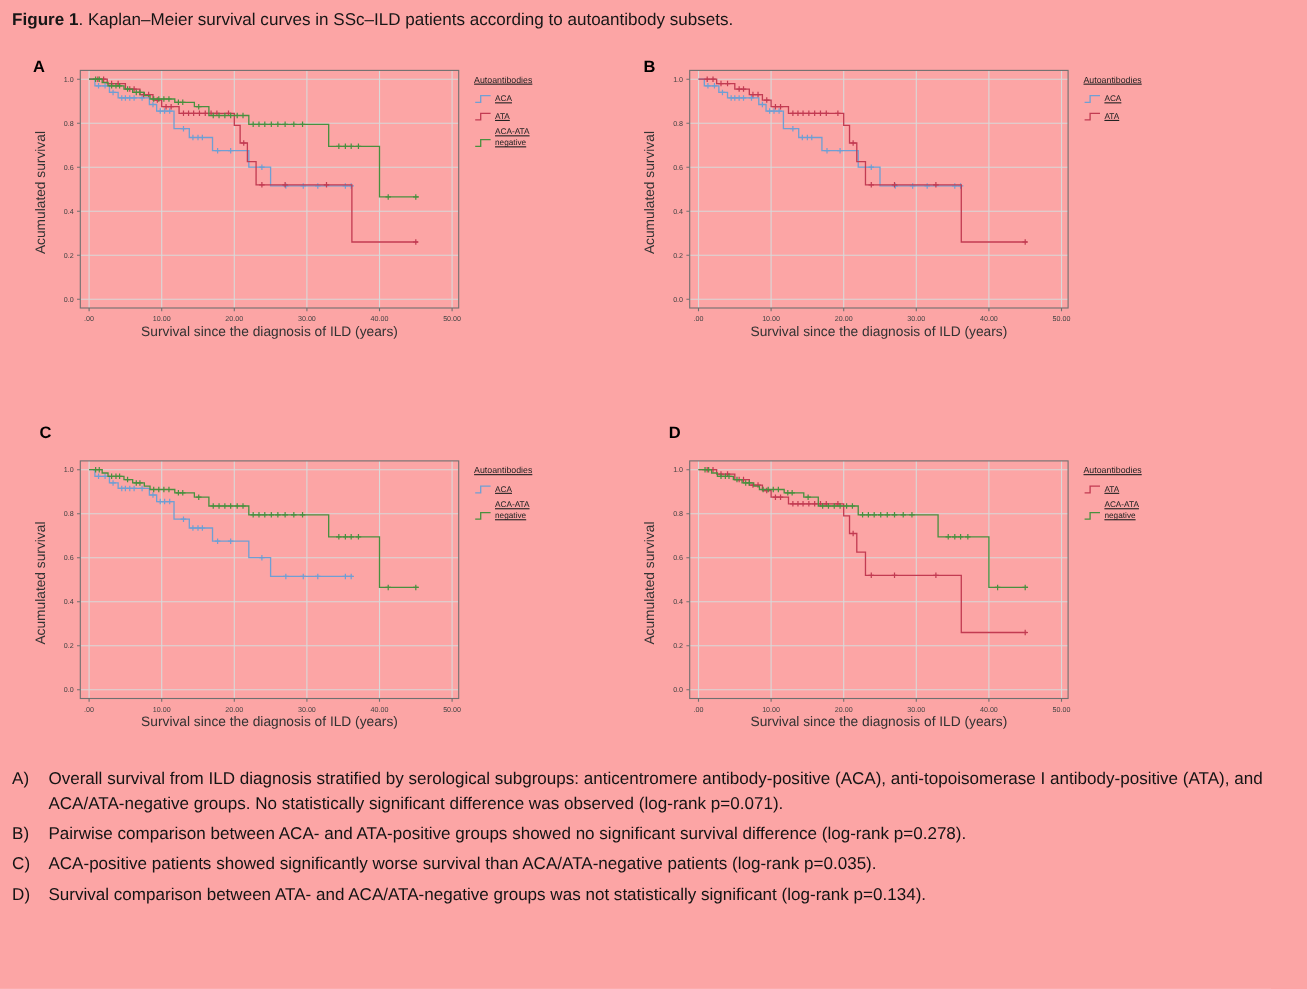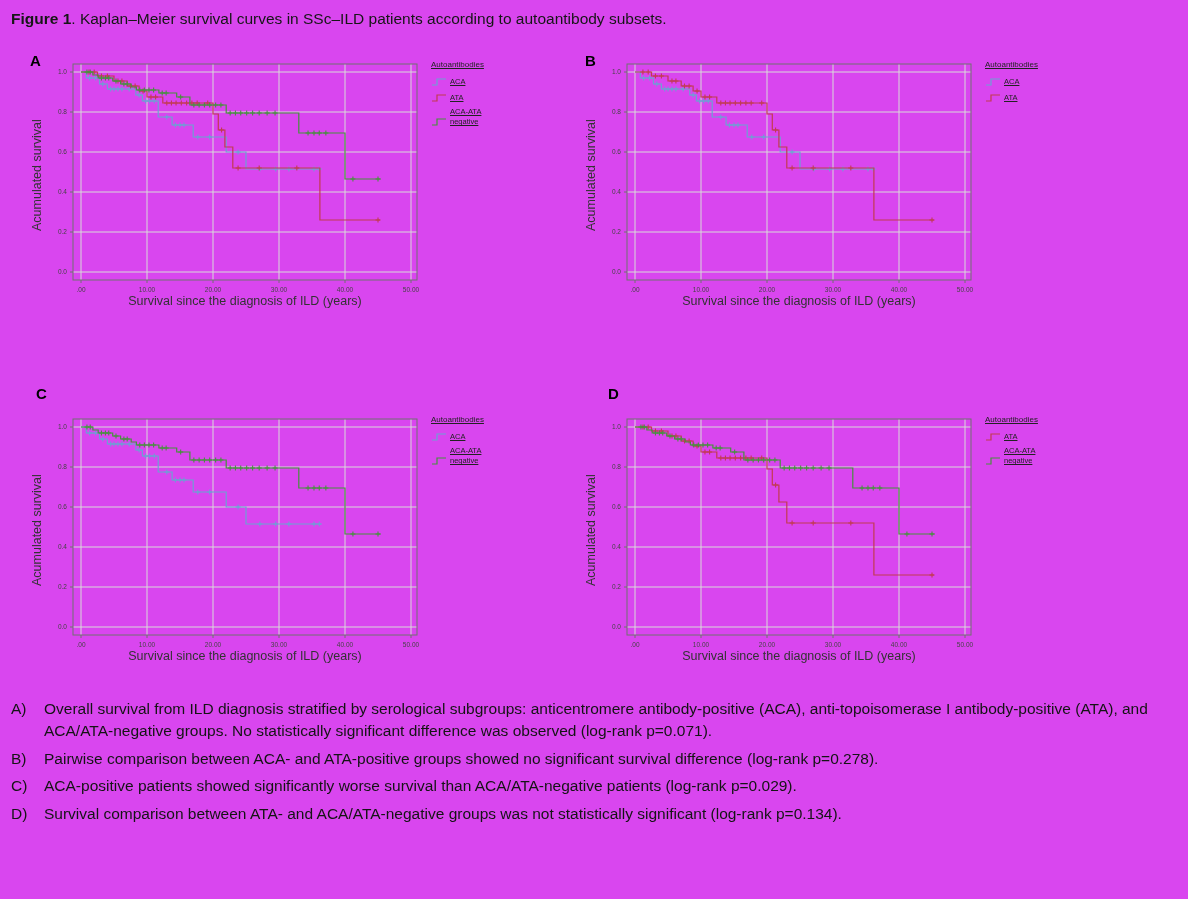--- a/index.html
+++ b/index.html
@@ -1,35 +1,35 @@
 <!DOCTYPE html>
 <html><head>
 <meta charset="utf-8">
 <style>
   * { margin:0; padding:0; box-sizing:border-box; }
   html,body { background:#ffffff; }
   .page {
-    position:relative; width:1188px; height:899px; background:#d946ef; overflow:hidden;
+    position:relative; width:1188px; height:899px; background:#fca5a5; overflow:hidden;
     font-family:"Liberation Sans", sans-serif; color:#111;padding-left:12px;
   }
   .figure-title { position:absolute; left:11px; top:10px; font-size:15.5px; color:#161616; }
   .figure-title .bold { font-weight:700; }
 
   .panel { position:absolute; width:530px; height:330px; }
   .panel-letter { position:absolute; top:2px; font-weight:700; font-size:15px; color:#000; }
   .plot-row { display:flex; align-items:flex-start; }
   .plot-row.offset-a { margin-top:8px; }
   .plot-row.offset-c { margin-top:30px; }
   .ylabel {
     writing-mode:vertical-rl; transform:rotate(180deg);
     font-size:12.5px; color:#333; height:218px; margin-top:8px;
     display:flex; align-items:center; justify-content:center; width:17px; white-space:nowrap;
   }
   .km-svg { display:block; }
-  .legend { margin-left:8px; margin-top:2px; width:110px; }
+  .legend { margin-left:8px; margin-top:10px; width:110px; }
   .legend-title { font-size:8px; color:#222; text-decoration:underline; margin-bottom:6px; }
   .legend-item { display:flex; align-items:flex-end; gap:3px; margin-bottom:4px; }
   .legend-item svg { flex:0 0 auto; margin-top:1px; }
   .legend-label { font-size:7.5px; color:#222; text-decoration:underline; max-width:50px; line-height:1.35; }
 
   .caption { position:absolute; left:11px; top:698px; width:1168px; font-size:15.5px; color:#141414; }
   .cap-row { display:flex; margin-bottom:5px; line-height:1.45; }
   .cap-label { flex:0 0 33px; }
   .cap-text { flex:1; }
   .note { margin-top:14px; line-height:1.9; }
@@ -823,21 +823,21 @@
     <div class="cap-row">
       <span class="cap-label">A)</span>
       <span class="cap-text">Overall survival from ILD diagnosis stratified by serological subgroups: anticentromere antibody-positive (ACA), anti-topoisomerase I antibody-positive (ATA), and ACA/ATA-negative groups. No statistically significant difference was observed (log-rank p=0.071).</span>
     </div>
     <div class="cap-row">
       <span class="cap-label">B)</span>
       <span class="cap-text">Pairwise comparison between ACA- and ATA-positive groups showed no significant survival difference (log-rank p=0.278).</span>
     </div>
     <div class="cap-row">
       <span class="cap-label">C)</span>
-      <span class="cap-text">ACA-positive patients showed significantly worse survival than ACA/ATA-negative patients (log-rank p=0.029).</span>
+      <span class="cap-text">ACA-positive patients showed significantly worse survival than ACA/ATA-negative patients (log-rank p=0.035).</span>
     </div>
     <div class="cap-row">
       <span class="cap-label">D)</span>
       <span class="cap-text">Survival comparison between ATA- and ACA/ATA-negative groups was not statistically significant (log-rank p=0.134).</span>
     </div>
   </div>
 
 </div>
 
 </body></html>

